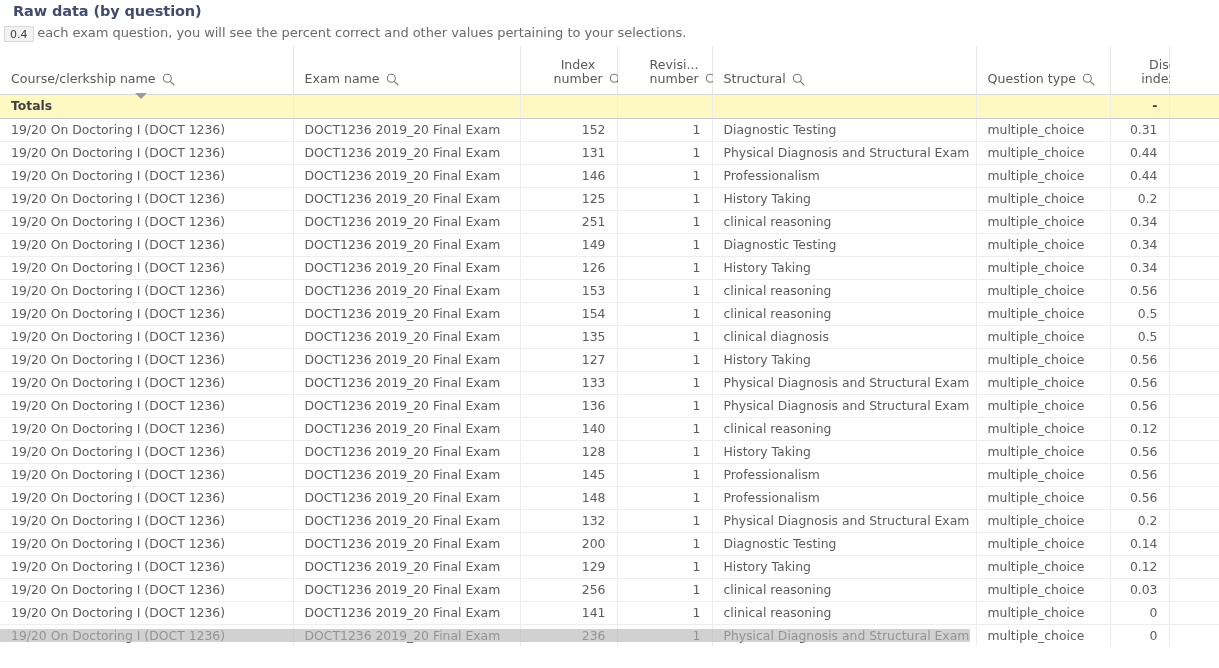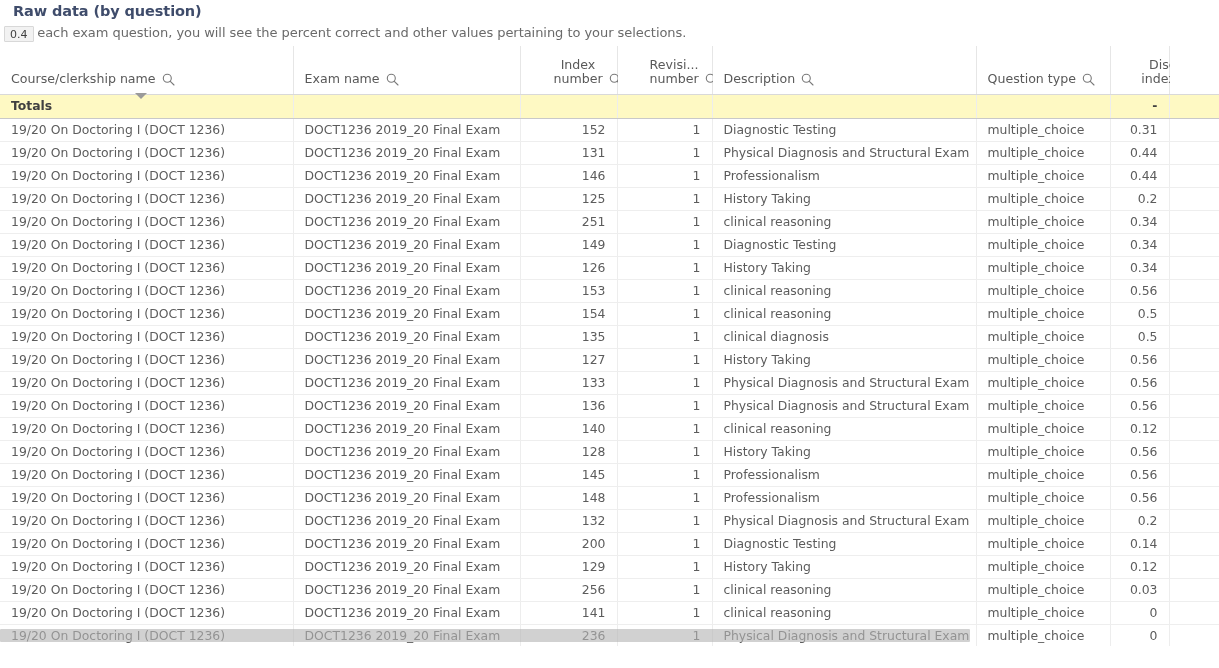--- a/index.html
+++ b/index.html
@@ -288,21 +288,21 @@
                 <svg width="13" height="13" viewBox="0 0 13 13">
                     <circle cx="5.3" cy="5.3" r="4" fill="none" stroke="#6e6e6e" stroke-width="1.1"></circle>
                     <line x1="8.3" y1="8.3" x2="12" y2="12" stroke="#6e6e6e" stroke-width="1.1" stroke-linecap="round"></line>
                   </svg>
               </span>
             </div>
           </th>
 
           <th>
             <div class="th-inner">
-              <span class="th-label">Description</span>
+              <span class="th-label">Structural</span>
               <span class="search-icon">
                 <svg width="13" height="13" viewBox="0 0 13 13">
                     <circle cx="5.3" cy="5.3" r="4" fill="none" stroke="#6e6e6e" stroke-width="1.1"></circle>
                     <line x1="8.3" y1="8.3" x2="12" y2="12" stroke="#6e6e6e" stroke-width="1.1" stroke-linecap="round"></line>
                   </svg>
               </span>
             </div>
           </th>
 
           <th>

